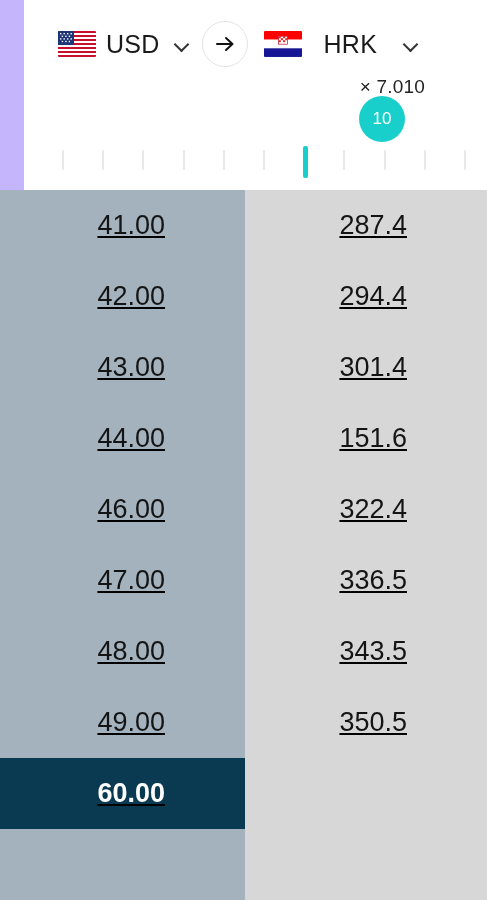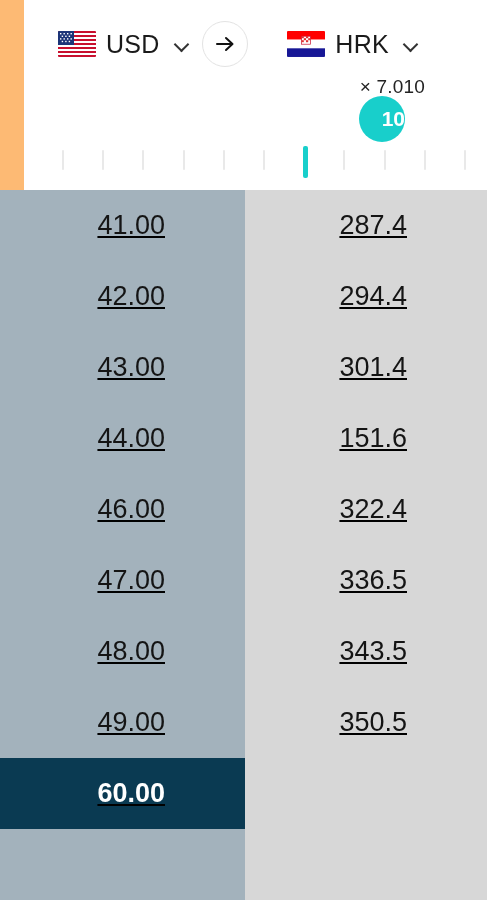--- a/index.html
+++ b/index.html
@@ -2,35 +2,35 @@
 <html><head>
 <meta charset="utf-8">
 <style>
   * { margin:0; padding:0; box-sizing:border-box; }
   html, body {
     width:487px; height:900px;
     font-family:"Liberation Sans", sans-serif;
     background:#ffffff;
     overflow:hidden;
   }
-  .app { position:relative; width:425px; height:900px; background:#fdba74;padding-left:24px; }
+  .app { position:relative; width:425px; height:900px; background:#c4b5fd;padding-left:24px; }
 
   
   .header { position:relative; width:100%; height:190px; background:#fff; }
 
   .currency-bar {
     display:flex; align-items:center; justify-content:center;
     gap:0px; height:74px; padding-top:14px;
   }
   .cur-sel {
     display:flex; align-items:center; gap:10px;
     cursor:pointer; padding:4px 6px;
   }
   .cur-sel.left { width:180px; justify-content:flex-start; padding-left:34px; }
-  .cur-sel.right { width:180px; justify-content:flex-end; padding-left:16px; }
+  .cur-sel.right { width:180px; justify-content:space-between; padding-left:16px; }
   .cur-code {
     font-size:25px; font-weight:500; color:#1a1a1a; letter-spacing:0.3px;
   }
   .chev { width:16px; height:16px; position:relative; flex:0 0 auto; margin-left:4px; }
   .chev::before {
     content:""; position:absolute; left:2px; top:3px;
     width:9px; height:9px;
     border-right:2.2px solid #333; border-bottom:2.2px solid #333;
     transform:rotate(45deg);
   }
@@ -51,22 +51,22 @@
   }
   .rate-text {
     font-size:19px; color:#232323; letter-spacing:0.2px; font-weight:400;
   }
 
   
   .badge {
     position:absolute; right:20px; top:96px;
     width:46px; height:46px; border-radius:50%;
     background:#18cfcb;
-    display:flex; align-items:center; justify-content:flex-end;
-    color:#fff; font-size:21px; font-weight:700;
+    display:flex; align-items:center; justify-content:center;
+    color:#fff; font-size:17px; font-weight:400;
     cursor:pointer;
   }
 
   
   .ruler {
     position:absolute; left:0; right:0; top:142px; height:40px;
     cursor:pointer;
   }
   .tick {
     position:absolute; top:8px; width:2px; height:20px;

